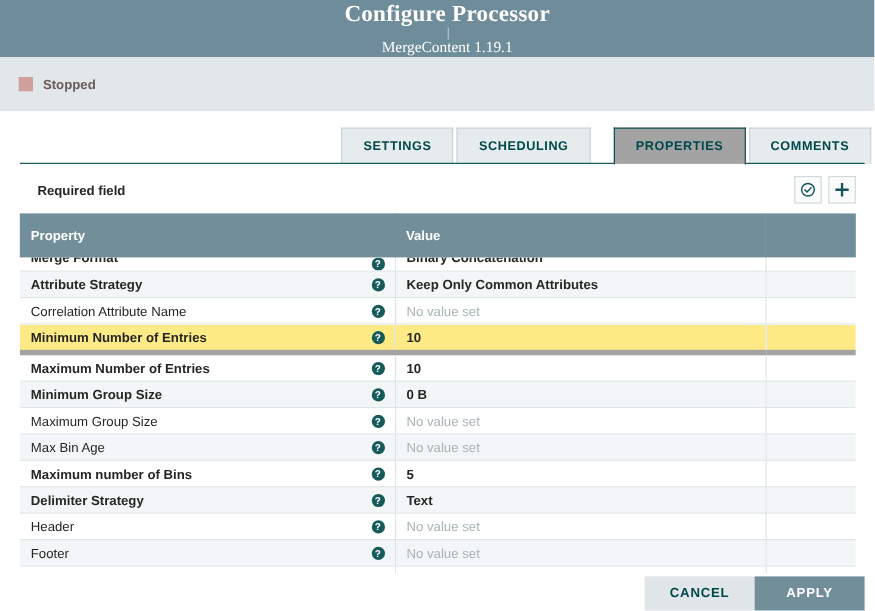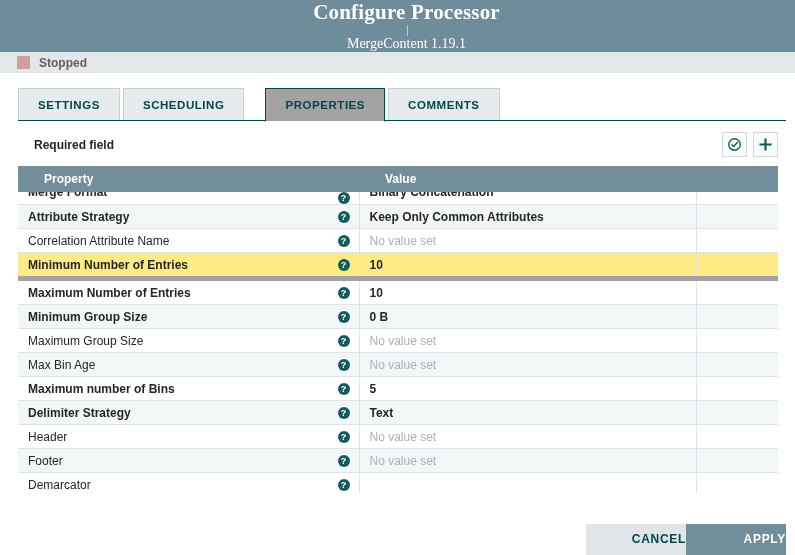--- a/index.html
+++ b/index.html
@@ -40,21 +40,21 @@
     margin: 0 13px 0 14px;
   }
   .dialog-subtitle {
     font-family: "Liberation Serif", serif;
     font-size: 14px;
     color: #ffffff;
   }
 
   
   .status-bar {
-    height: 21px;
+    height: 49px;
     background: #e2e7ea;
     display: flex;
     align-items: center;
     padding-left: 17px;
     box-sizing: border-box;
   }
   .status-square {
     width: 13px;
     height: 13px;
     background: #cf9f9c;
@@ -67,20 +67,21 @@
   }
 
   
   .tab-strip {
     position: relative;
     height: 48px;
     padding: 14px 0 0 18px;
     box-sizing: border-box;
     display: flex;
     align-items: flex-end;
+    justify-content: flex-end;
   }
   .tab {
     height: 33px;
     line-height: 32px;
     padding: 0 19px;
     margin-right: 3px;
     font-size: 11.5px;
     font-weight: bold;
     letter-spacing: .55px;
     color: #004849;
@@ -150,22 +151,22 @@
     border-collapse: collapse;
     table-layout: fixed;
     font-size: 12px;
   }
   table.props th {
     background: #728e9b;
     color: #ffffff;
     font-size: 12px;
     font-weight: bold;
     text-align: left;
-    height: 26px;
-    padding: 0 0 0 26px;
+    height: 40px;
+    padding: 0 0 0 10px;
     position: sticky;
     top: 0;
     z-index: 5;
   }
   col.c-prop  { width: 341px; }
   col.c-val   { width: 337px; }
   col.c-extra { width: 82px; }
 
   table.props td {
     height: 23px;
@@ -236,21 +237,21 @@
     bottom: 0;
     height: 31px;
     display: flex;
     justify-content: flex-end;
     padding-right: 9px;
   }
   .btn {
     width: 100px;
     height: 31px;
     line-height: 31px;
-    text-align: right;
+    text-align: center;
     font-size: 12px;
     font-weight: bold;
     letter-spacing: .7px;
     box-sizing: border-box;
   }
   .btn-cancel { background: #dfe5e8; color: #004849; }
   .btn-apply  { background: #728e9b; color: #ffffff; }
 </style>
 </head>
 <body>

